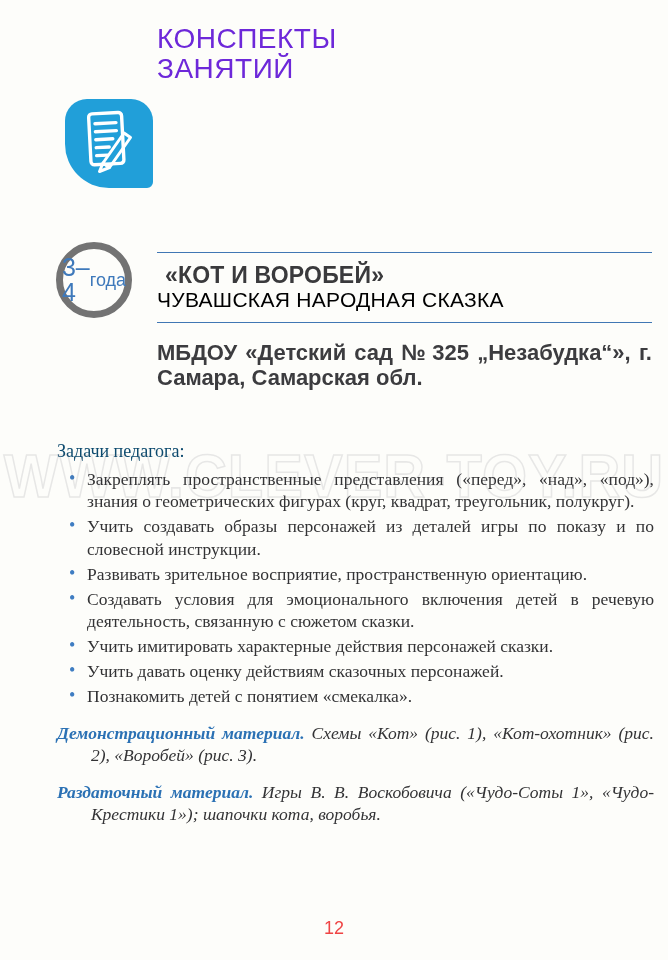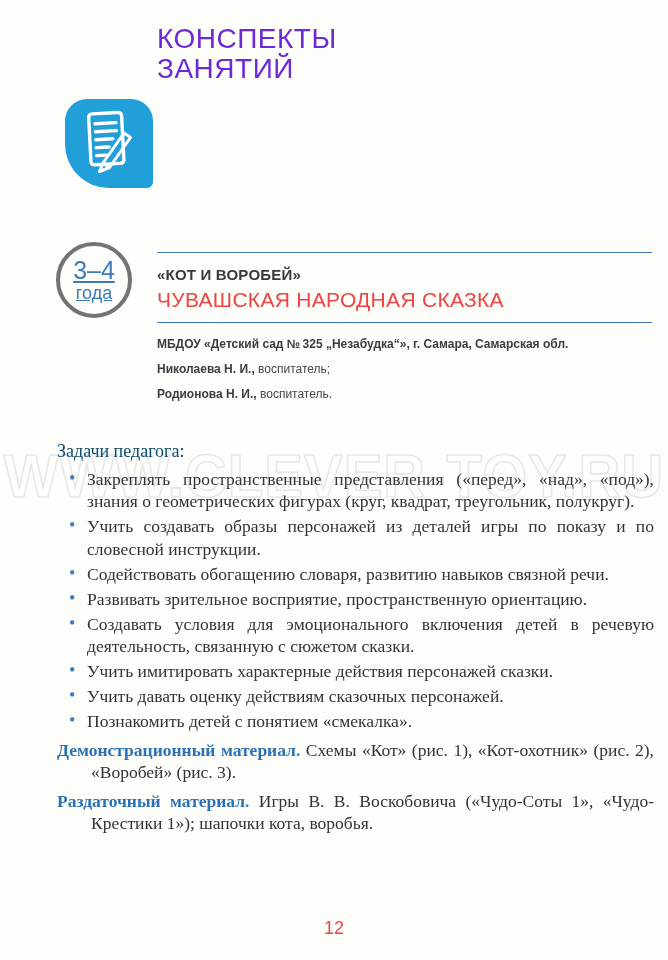--- a/index.html
+++ b/index.html
@@ -18,38 +18,38 @@
   
   .chapter-icon{
     position:absolute;left:65px;top:99px;width:88px;height:89px;
     background:#219fd9;
     border-radius:22px 22px 6px 44px;
   }
   .chapter-icon svg{position:absolute;left:0;top:0;}
   
   .age-badge{
     position:absolute;left:56px;top:242px;width:76px;height:76px;
-    border:4px solid #737373;border-radius:50%;
-    display:flex;flex-direction:column;align-items:center;justify-content:center;
-    color:#3e79bb;box-sizing:border-box;background:transparent;text-decoration:underline;
+    border:7px solid #737373;border-radius:50%;
+    display:flex;align-items:center;justify-content:center;
+    color:#3e79bb;box-sizing:border-box;background:transparent;
   }
   .age-badge .range{font-size:25px;line-height:25px;font-weight:400;}
   .age-badge .unit{font-size:18px;line-height:20px;}
   
   .title-block{
     position:absolute;left:157px;right:16px;top:252px;
     border-top:1.5px solid #4077b4;border-bottom:1.5px solid #4077b4;
     padding:9px 0 10px 0;
   }
-  .lesson-title{font-size:15px;line-height:26px;font-weight:700;color:#3a3a3c;letter-spacing:.2px;}
-  .lesson-subtitle{font-size:21px;line-height:24px;font-weight:400;color:#ef4444;letter-spacing:.3px;}
+  .lesson-title{font-size:23px;line-height:26px;font-weight:700;color:#3a3a3c;letter-spacing:.2px;margin-left:8px;}
+  .lesson-subtitle{font-size:21px;line-height:24px;font-weight:400;color:#000000;letter-spacing:.3px;}
   
   .byline{
-    position:absolute;left:157px;right:16px;top:332px;
-    font-size:12px;line-height:25px;color:#3c3c3f;
+    position:absolute;left:157px;right:16px;top:340px;
+    font-size:22px;line-height:25px;color:#3c3c3f;
   }
   .byline .institution{font-weight:700;text-align:justify;}
   .byline .author-line{margin-top:0;}
   .byline .author-name{font-weight:700;}
   .byline .author-role{font-weight:400;color:#47474a;}
   
   .main{
     position:absolute;left:57px;right:14px;top:440px;
     font-family:"Liberation Serif",serif;font-size:17.5px;line-height:22.5px;
     color:#333335;
@@ -61,22 +61,23 @@
   ul.tasks{list-style:none;margin:0 0 3px 0;padding:0;}
   ul.tasks li{
     position:relative;padding-left:30px;margin:0 0 2.5px 0;
     text-align:justify;
   }
   ul.tasks li::before{
     content:"\2022";position:absolute;left:12px;top:-1px;
     color:#3f7dc2;font-size:18px;
   }
   .material{
-    margin:6px 0 2px 0;padding-left:34px;text-indent:-34px;
+    margin:14px 0 2px 0;padding-left:34px;text-indent:-34px;
     text-align:justify;
+    font-style:italic;
   }
   .material .label{font-weight:700;color:#2b71b4;}
   
   .watermark{
     position:absolute;left:0;right:0;top:441px;height:70px;
     text-align:center;white-space:nowrap;pointer-events:none;z-index:5;
     font-family:"Liberation Sans",sans-serif;font-weight:700;
     font-size:58px;line-height:70px;letter-spacing:1px;
     color:transparent;-webkit-text-stroke:1.5px rgba(110,110,118,0.15);
     transform:scaleY(1.04);
@@ -117,38 +118,31 @@
   <div class="unit">года</div>
 </div>
 
 <div class="title-block">
   <div class="lesson-title">«КОТ И ВОРОБЕЙ»</div>
   <div class="lesson-subtitle">ЧУВАШСКАЯ НАРОДНАЯ СКАЗКА</div>
 </div>
 
 <div class="byline">
   <div class="institution">МБДОУ «Детский сад № 325 „Незабудка“», г. Самара, Самар­ская обл.</div>
-  <div>
-
-      <div class="author-line"><span class="author-name">Николаева Н. И.,</span> <span class="author-role">воспитатель;</span></div>
-
-      <div class="author-line"><span class="author-name">Родионова Н. И.,</span> <span class="author-role">воспитатель.</span></div>
-    </div>
 </div>
 
 <div class="main">
   <h2 class="tasks-heading">Задачи педагога:</h2>
   <ul class="tasks">
 
       <li>Закреплять пространственные представления («перед», «над», «под»), знания о геометрических фигурах (круг, квадрат, треугольник, полу­круг).</li>
 
       <li>Учить создавать образы персонажей из деталей игры по показу и по словесной инструкции.</li>
 
 
-      <li>Содействовать обогащению словаря, развитию навыков связной речи.</li>
 
       <li>Развивать зрительное восприятие, пространственную ориентацию.</li>
 
 
       <li>Создавать условия для эмоционального включения детей в речевую деятельность, связанную с сюжетом сказки.</li>
 
       <li>Учить имитировать характерные действия персонажей сказки.</li>
 
       <li>Учить давать оценку действиям сказочных персонажей.</li>
 

